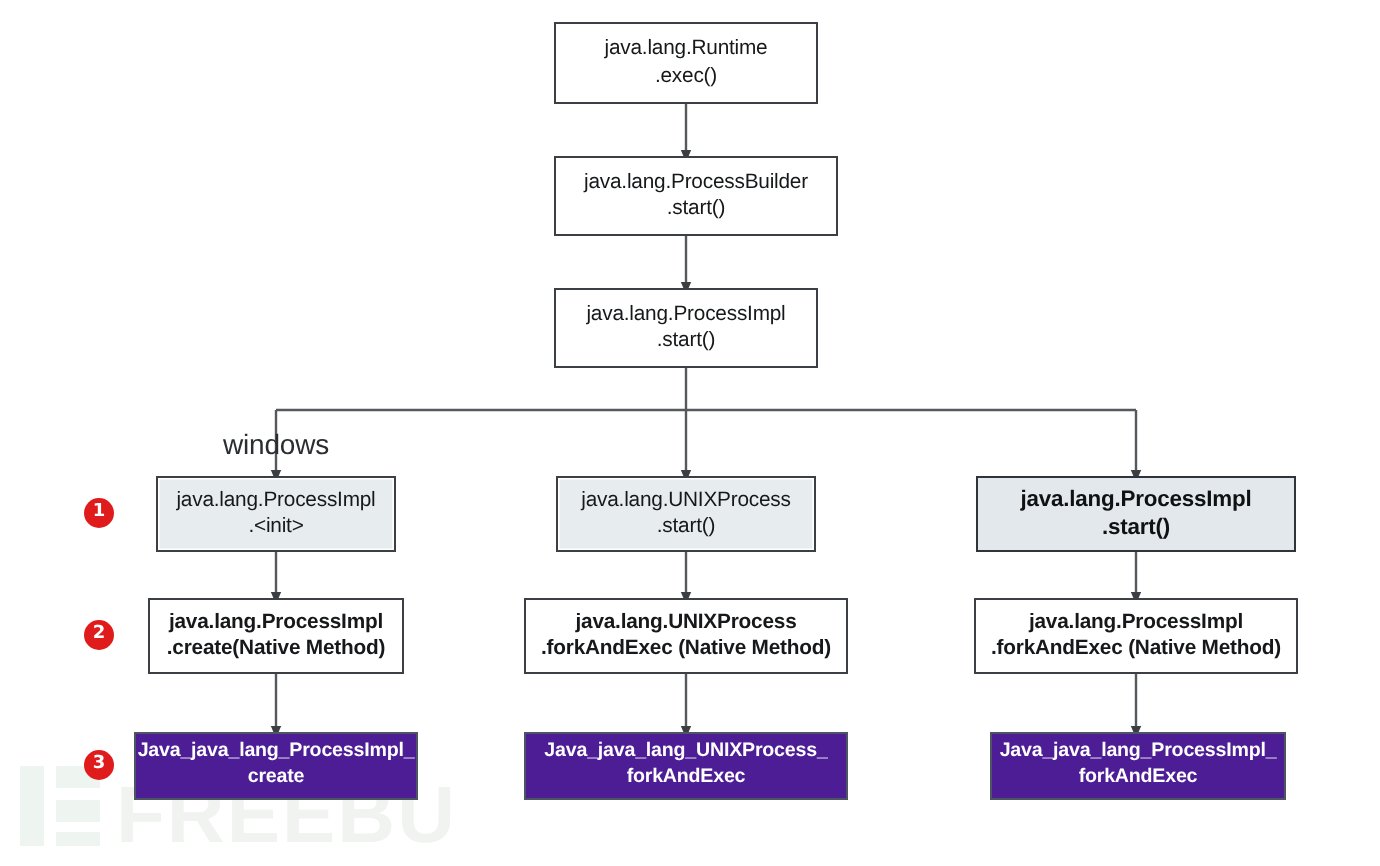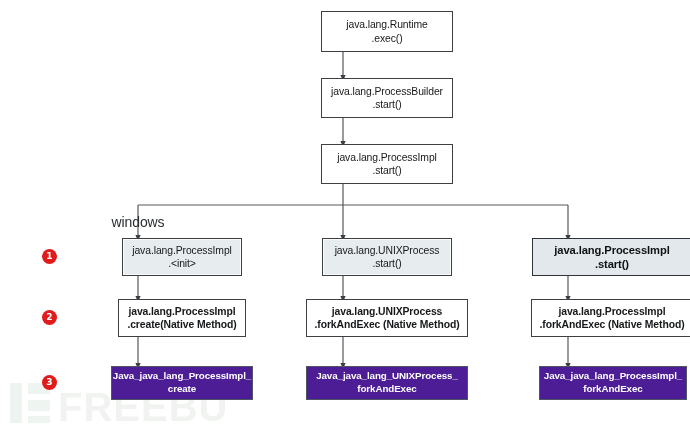--- a/index.html
+++ b/index.html
@@ -46,21 +46,20 @@
   .node {
     position: absolute;
     box-sizing: border-box;
     display: flex;
     align-items: center;
     justify-content: center;
     text-align: center;
     line-height: 1.28;
     letter-spacing: -0.1px;
     white-space: pre-line;
-    margin-left: 44px;
   }
   .node-plain {
     background: #ffffff;
     border: 1.4px solid #3c3f43;
     font-size: 10.4px;
     color: #16181a;
   }
   .node-shaded {
     background: #e7ecef;
     border: 1.4px solid #3c3f43;
@@ -156,21 +155,21 @@
       <path d="M343,337 L343,366" marker-end="url(#arrow)"></path>
       <path d="M568,337 L568,366" marker-end="url(#arrow)"></path>
     </g>
   </svg>
 
   <div class="node node-plain" style="left:277px; top:11px; width:132px; height:41px;">
     <span>java.lang.Runtime
 .exec()</span>
   </div>
 
-  <div class="node node-plain" style="left:277px; top:78px; width:132px; height:40px;">
+  <div class="node node-plain" style="left:277px; top:78px; width:142px; height:40px;">
     <span>java.lang.ProcessBuilder
 .start()</span>
   </div>
 
   <div class="node node-plain" style="left:277px; top:144px; width:132px; height:40px;">
     <span>java.lang.ProcessImpl
 .start()</span>
   </div>
 
   <div class="edge-label" style="left:88px; top:214px; width:100px;">windows</div>

